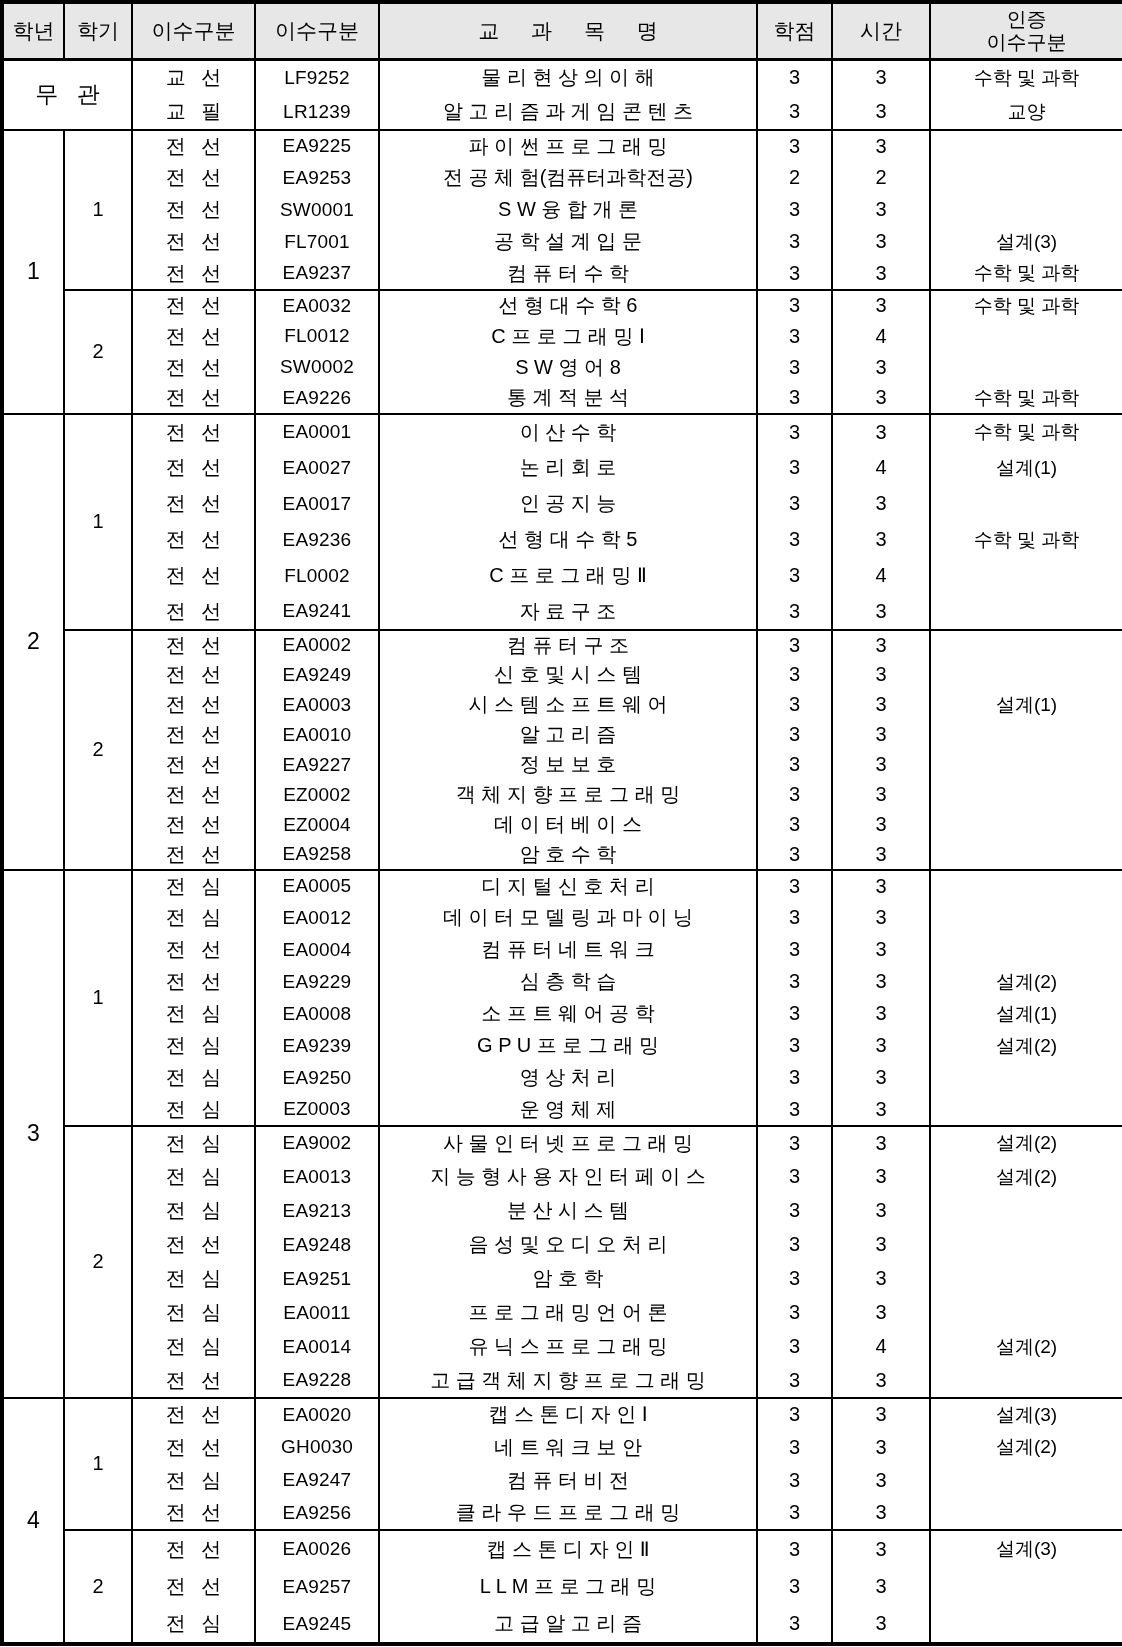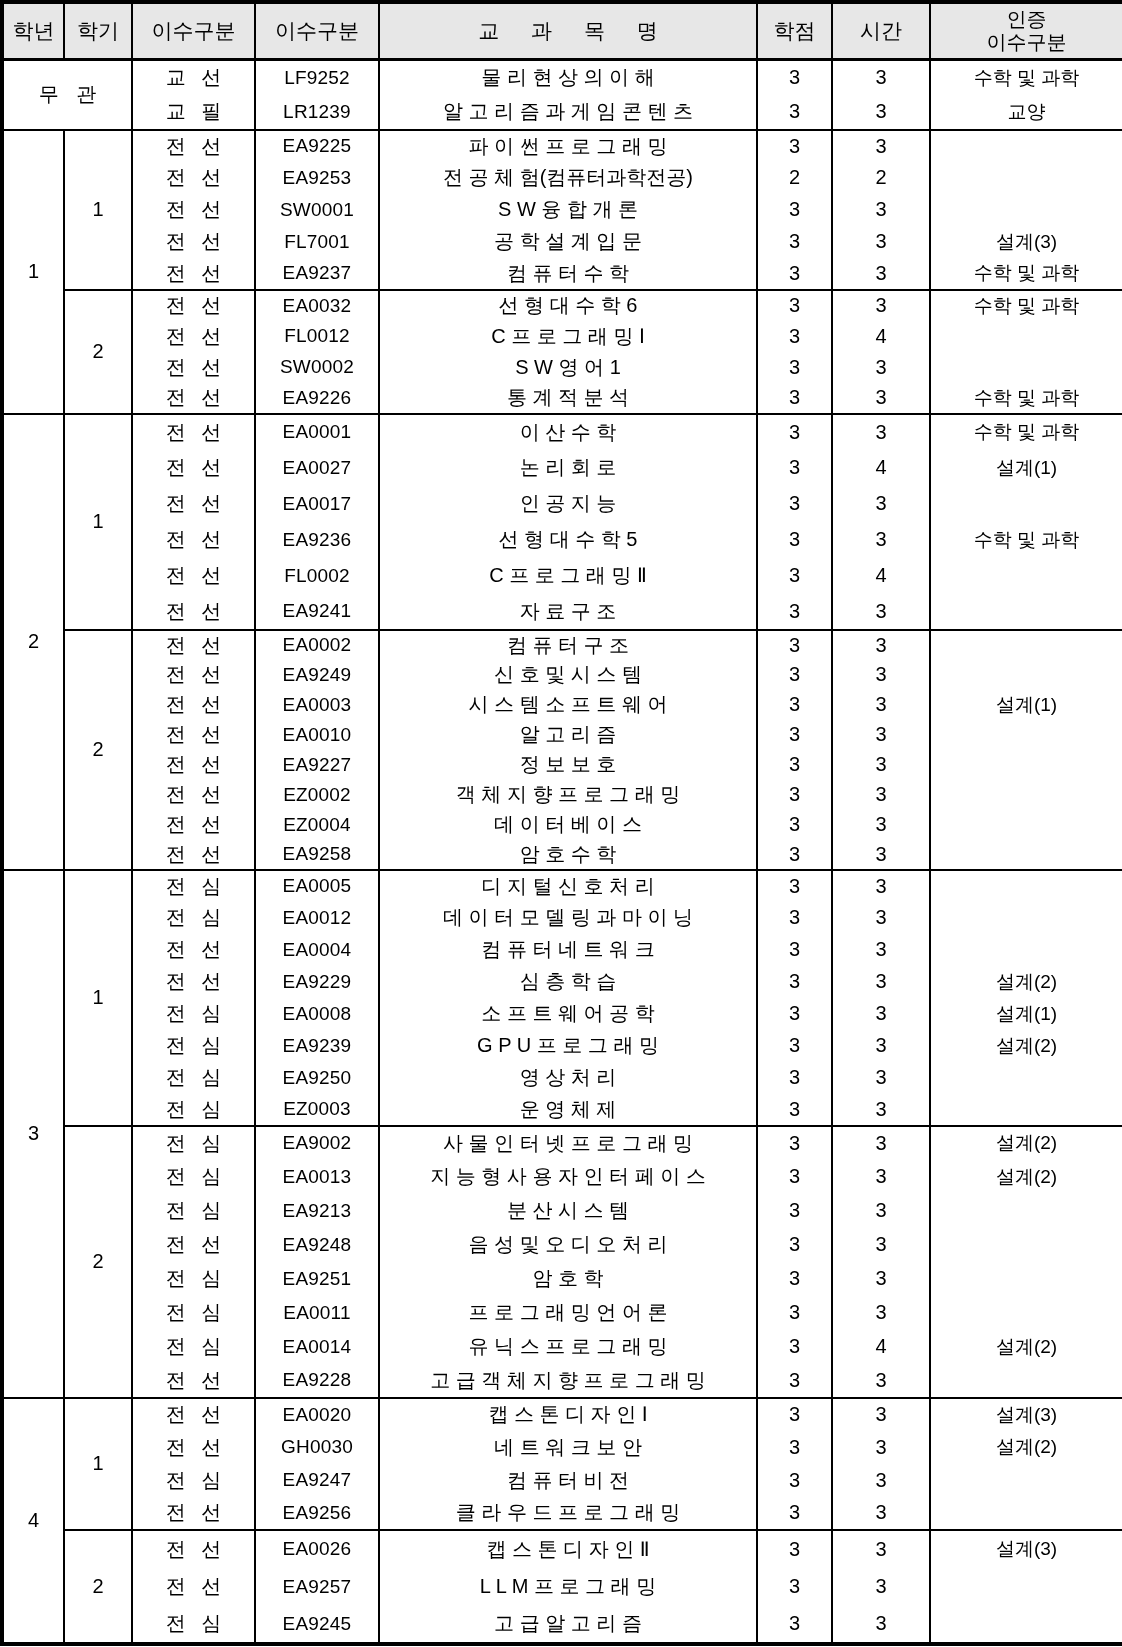--- a/index.html
+++ b/index.html
@@ -35,21 +35,21 @@
     border-bottom: 3px solid #000000;
     font-weight: normal;
     font-size: 21px;
     height: 54px;
     line-height: 1.15;
   }
   th.h-name { word-spacing: 26px; }
   th.h-cert { white-space: pre-line; font-size: 20px; }
   tr.year-start > td { border-top: 2px solid #000000; }
   tr.sem-start  > td { border-top: 2px solid #000000; }
-  td.c-year { font-size: 20px; word-spacing: 12px; }
+  td.c-year { font-size: 23px; word-spacing: 12px; }
   td.c-sem  { font-size: 20px; }
   td.c-type { font-size: 20px; word-spacing: 10px; }
   td.c-code { font-size: 19px; letter-spacing: 0.2px; }
   td.c-name { font-size: 20px; }
   td.c-num  { font-size: 20px; }
   td.c-cert { font-size: 19px; }
 </style>
 </head>
 <body>
 
@@ -151,21 +151,21 @@
           <td class="c-type">전 선</td>
           <td class="c-code">FL0012</td>
           <td class="c-name">C 프 로 그 래 밍 Ⅰ</td>
           <td class="c-num">3</td>
           <td class="c-num">4</td>
           <td class="c-cert"></td>
         </tr>
         <tr style="height: 31px;">
           <td class="c-type">전 선</td>
           <td class="c-code">SW0002</td>
-          <td class="c-name">S W 영 어 1</td>
+          <td class="c-name">S W 영 어 8</td>
           <td class="c-num">3</td>
           <td class="c-num">3</td>
           <td class="c-cert"></td>
         </tr>
         <tr style="height: 31px;">
           <td class="c-type">전 선</td>
           <td class="c-code">EA9226</td>
           <td class="c-name">통 계 적 분 석</td>
           <td class="c-num">3</td>
           <td class="c-num">3</td>

